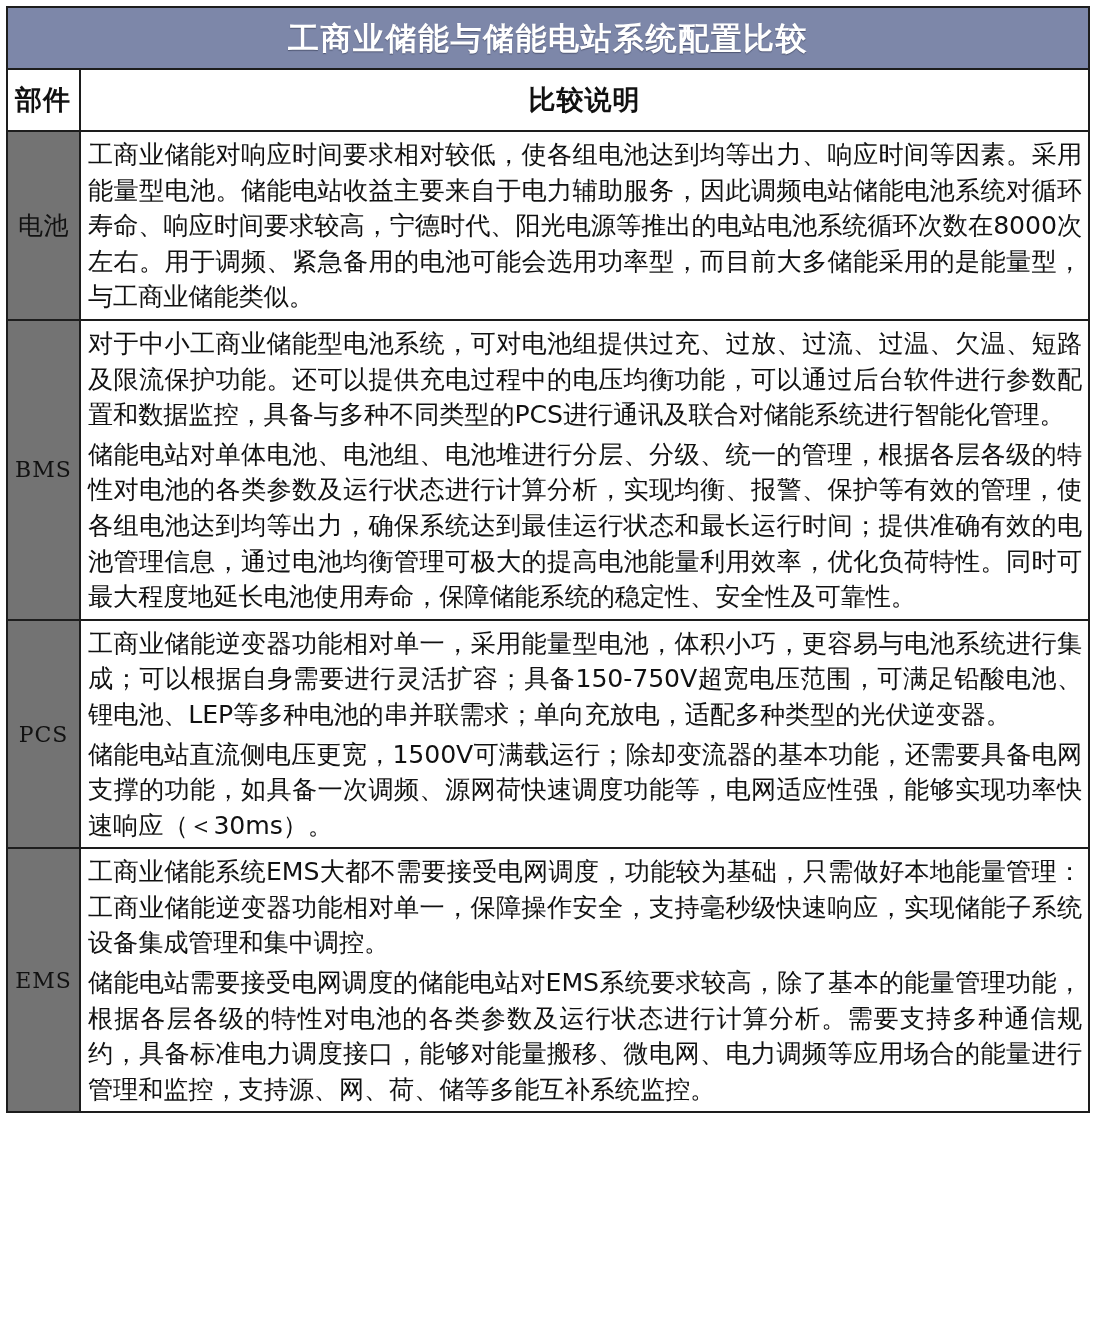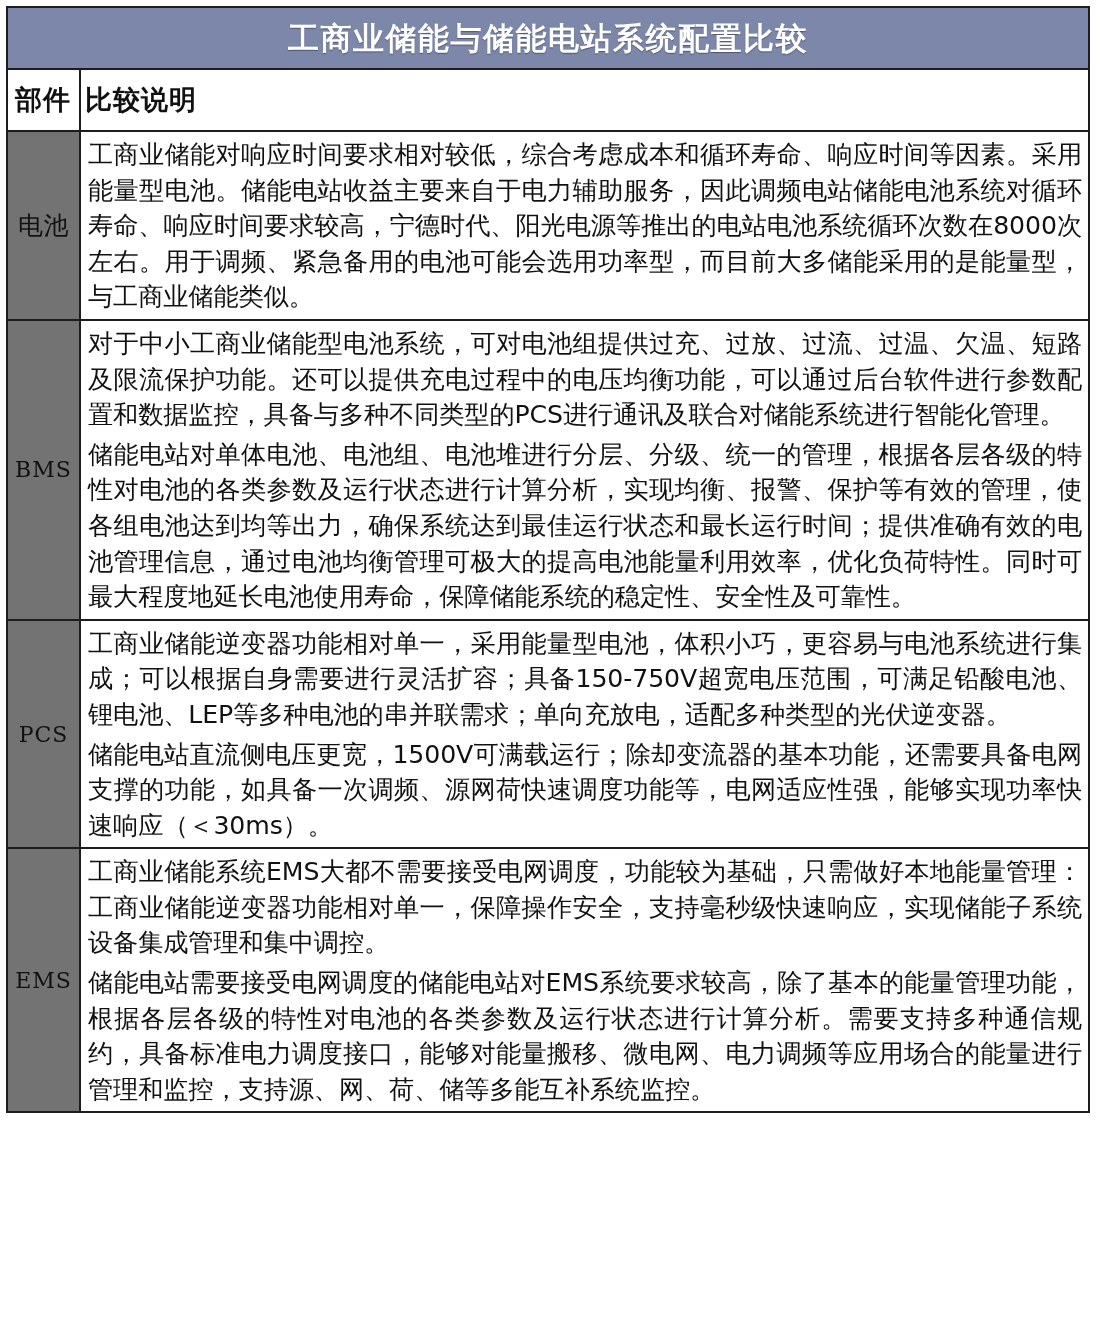--- a/index.html
+++ b/index.html
@@ -60,21 +60,21 @@
     border: 2px solid #1d1d1d;
     height: 60px;
     padding: 0 4px;
     vertical-align: middle;
     background: #ffffff;
     font-size: 27px;
     font-weight: bold;
     letter-spacing: 1px;
   }
   .head-part { text-align: center; padding-left: 3px; }
-  .head-desc { }
+  .head-desc { text-align: center; }
 
   
   .part-cell {
     border: 2px solid #1d1d1d;
     vertical-align: middle;
     text-align: center;
     font-size: 25px;
     font-weight: 500;
     letter-spacing: 0.5px;
     padding: 0 2px;
@@ -122,21 +122,21 @@
       </tr>
 
       <tr>
         <td class="head-cell head-part">部件</td>
         <td class="head-cell head-desc">比较说明</td>
       </tr>
 
       <tr>
         <td class="part-cell">电池</td>
         <td class="desc-cell">
-          <p>工商业储能对响应时间要求相对较低，综合考虑成本和循环寿命、响应时间等因素。采用能量型电池。储能电站收益主要来自于电力辅助服务，因此调频电站储能电池系统对循环寿命、响应时间要求较高，宁德时代、阳光电源等推出的电站电池系统循环次数在8000次左右。用于调频、紧急备用的电池可能会选用功率型，而目前大多储能采用的是能量型，与工商业储能类似。</p>
+          <p>工商业储能对响应时间要求相对较低，使各组电池达到均等出力、响应时间等因素。采用能量型电池。储能电站收益主要来自于电力辅助服务，因此调频电站储能电池系统对循环寿命、响应时间要求较高，宁德时代、阳光电源等推出的电站电池系统循环次数在8000次左右。用于调频、紧急备用的电池可能会选用功率型，而目前大多储能采用的是能量型，与工商业储能类似。</p>
         </td>
       </tr>
 
       <tr>
         <td class="part-cell latin">BMS</td>
         <td class="desc-cell">
           <p>对于中小工商业储能型电池系统，可对电池组提供过充、过放、过流、过温、欠温、短路及限流保护功能。还可以提供充电过程中的电压均衡功能，可以通过后台软件进行参数配置和数据监控，具备与多种不同类型的PCS进行通讯及联合对储能系统进行智能化管理。</p>
           <p>储能电站对单体电池、电池组、电池堆进行分层、分级、统一的管理，根据各层各级的特性对电池的各类参数及运行状态进行计算分析，实现均衡、报警、保护等有效的管理，使各组电池达到均等出力，确保系统达到最佳运行状态和最长运行时间；提供准确有效的电池管理信息，通过电池均衡管理可极大的提高电池能量利用效率，优化负荷特性。同时可最大程度地延长电池使用寿命，保障储能系统的稳定性、安全性及可靠性。</p>
         </td>
       </tr>

